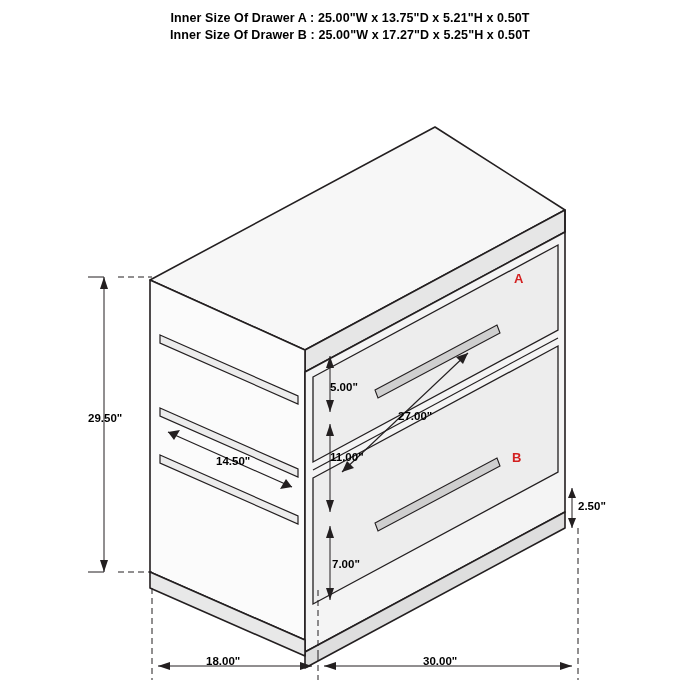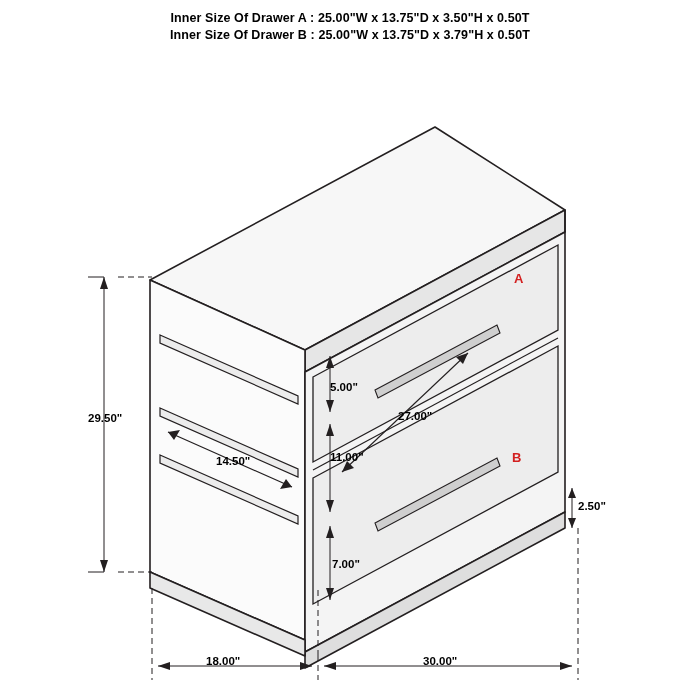--- a/index.html
+++ b/index.html
@@ -52,22 +52,22 @@
     color: #d32020;
     white-space: nowrap;
   }
 </style>
 </head>
 <body>
 
 <div id="stage">
 
   <div class="header">
-    <div>Inner Size Of Drawer A : 25.00"W x 13.75"D x 3.50"H x 0.50T</div>
-    <div>Inner Size Of Drawer B : 25.00"W x 13.75"D x 3.79"H x 0.50T</div>
+    <div>Inner Size Of Drawer A : 25.00"W x 13.75"D x 5.21"H x 0.50T</div>
+    <div>Inner Size Of Drawer B : 25.00"W x 17.27"D x 5.25"H x 0.50T</div>
   </div>
 
   <svg class="diagram" viewBox="0 0 700 700">
 
     <g stroke="#231f20" stroke-width="1.6" fill="none" stroke-linejoin="round">
 
       <polygon points="150,280 435,127 565,210 305,350" fill="#f7f7f7"></polygon>
 
       <polygon points="305,350 565,210 565,232 305,372" fill="#e6e6e6"></polygon>
 

